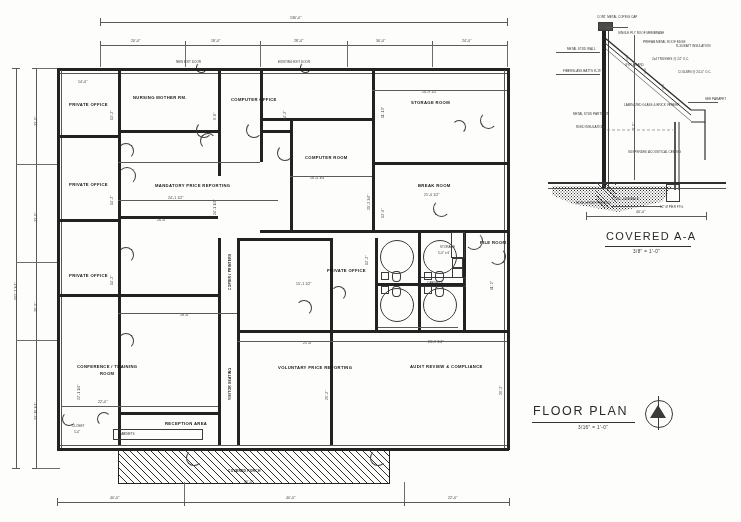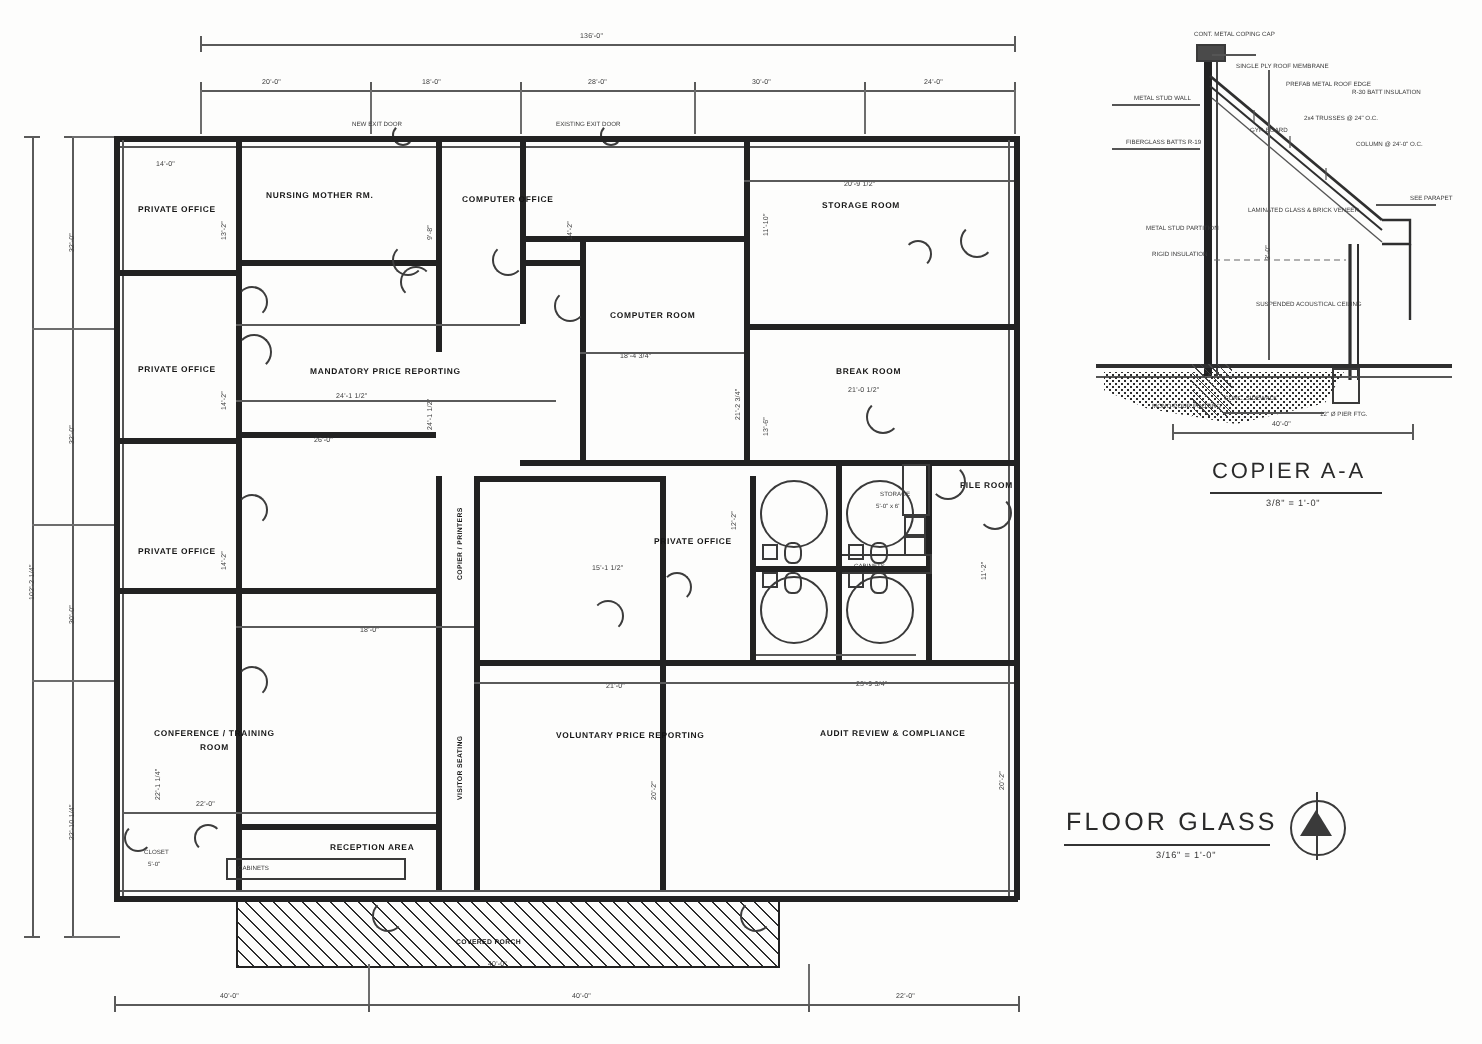--- a/index.html
+++ b/index.html
@@ -290,21 +290,21 @@
 
   <div class="dimln h" style="left:118px;top:162px;width:142px;"></div>
   <div class="dimln h" style="left:290px;top:176px;width:82px;"></div>
   <div class="dimln h" style="left:118px;top:200px;width:160px;"></div>
   <div class="dimln h" style="left:118px;top:313px;width:119px;"></div>
   <div class="dimln h" style="left:61px;top:406px;width:157px;"></div>
   <div class="dimln h" style="left:237px;top:341px;width:270px;"></div>
   <div class="dimln h" style="left:378px;top:327px;width:80px;"></div>
   <div class="dimln h" style="left:372px;top:90px;width:135px;"></div>
 
-  <div class="ttl" style="left:533px;top:404px;">FLOOR GLASS</div>
+  <div class="ttl" style="left:533px;top:404px;">FLOOR PLAN</div>
   <div class="ul" style="left:532px;top:422px;width:103px;"></div>
   <div class="scale" style="left:578px;top:425px;">3/16" = 1'-0"</div>
   <div class="north" style="left:645px;top:400px;"></div>
   <div class="ntri" style="left:650px;top:405px;"></div>
   <div class="ln v" style="left:658px;top:396px;height:34px;background:#3a3a3a;"></div>
 
   <div id="section">
 
     <div class="wall v" style="left:602px;top:28px;height:160px;width:4px;"></div>
     <div class="ln v" style="left:608px;top:30px;height:158px;background:#444;"></div>
@@ -359,18 +359,18 @@
 
     <div class="ln h thin" style="left:556px;top:52px;width:44px;"></div>
     <div class="ln h thin" style="left:556px;top:74px;width:44px;"></div>
     <div class="ln h thin" style="left:606px;top:27px;width:22px;"></div>
     <div class="ln h thin" style="left:688px;top:102px;width:30px;"></div>
     <div class="ln h thin" style="left:612px;top:206px;width:50px;"></div>
 
     <div class="dimln v" style="left:634px;top:35px;height:145px;"></div>
     <div class="dim rot" style="left:632px;top:130px;">3'-0"</div>
 
-    <div class="ttl2" style="left:606px;top:230px;">COPIER A-A</div>
+    <div class="ttl2" style="left:606px;top:230px;">COVERED A-A</div>
     <div class="ul" style="left:605px;top:246px;width:86px;"></div>
     <div class="scale" style="left:633px;top:249px;">3/8" = 1'-0"</div>
   </div>
 
 </div>
 
 </body></html>

